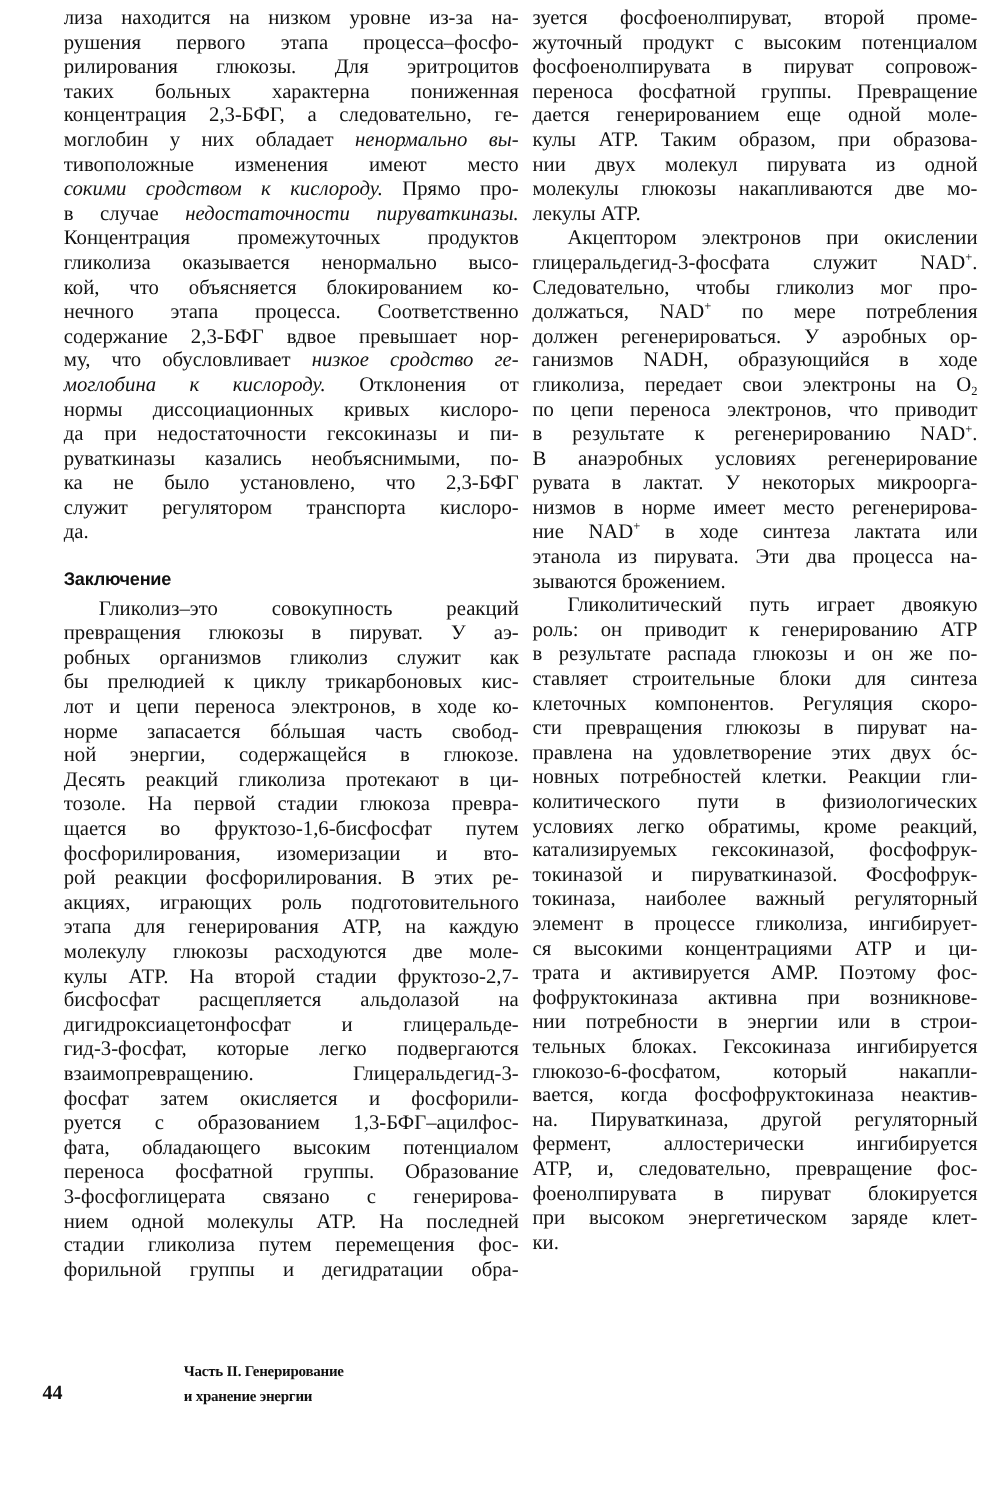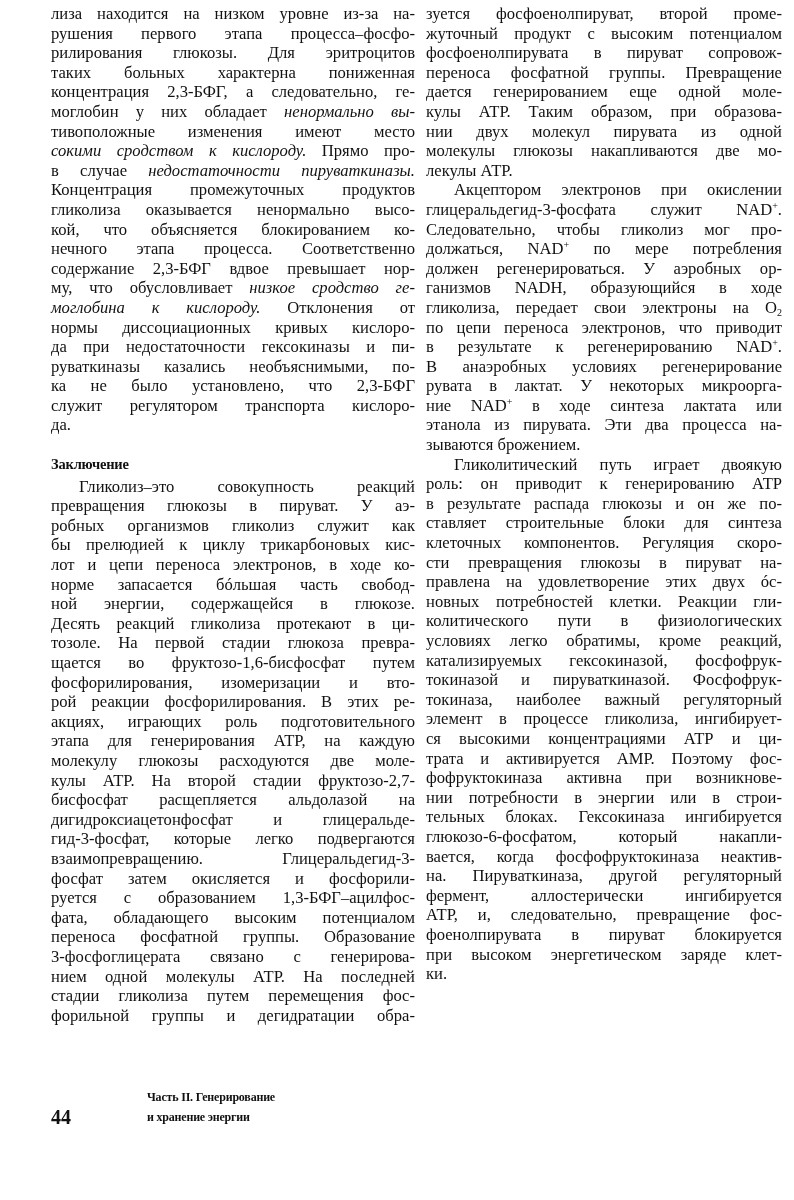--- a/index.html
+++ b/index.html
@@ -7,23 +7,23 @@
          font-family: "Liberation Serif", serif; color: #111; }
   .col { position: absolute; top: 4px; width: 364px; }
   .col.left { left: 51px; }
   .col.right { left: 426px; width: 356px; }
   .ln { display: block; font-size: 16.6px; line-height: 19.6px; height: 19.6px;
         text-align: justify; text-align-last: justify; white-space: nowrap; overflow: visible; }
   .ln.last { text-align-last: left; }
   .ln.indent { padding-left: 28px; }
   .ln i { }
   .gap { height: 19.6px; }
-  .heading { font-family: Liberation Serif, serif; font-weight: bold; font-size: 14.5px;
+  .heading { font-family: Liberation Sans, sans-serif; font-weight: bold; font-size: 14.5px;
              line-height: 19.6px; height: 22px; letter-spacing: -0.2px; }
-  .footer-num { position: absolute; left: 51px; top: 1106px; font-weight: bold; font-size: 20px; }
+  .footer-num { position: absolute; left: 34px; top: 1106px; font-weight: bold; font-size: 16px; }
   .footer-title { position: absolute; left: 147px; top: 1087px; font-weight: bold; font-size: 12px;
                   line-height: 20px; letter-spacing: -0.2px; }
   sup { font-size: 10px; line-height: 0; vertical-align: 6px; }
   sub { font-size: 10px; line-height: 0; vertical-align: -3px; }
 </style>
 </head>
 <body>
 
 <div class="col left">
   <div>
@@ -101,20 +101,21 @@
       <span class="ln">глицеральдегид-3-фосфата служит NAD<sup>+</sup>.</span>
       <span class="ln">Следовательно, чтобы гликолиз мог про-</span>
       <span class="ln">должаться, NAD<sup>+</sup> по мере потребления</span>
       <span class="ln">должен регенерироваться. У аэробных ор-</span>
       <span class="ln">ганизмов NADH, образующийся в ходе</span>
       <span class="ln">гликолиза, передает свои электроны на O<sub>2</sub></span>
       <span class="ln">по цепи переноса электронов, что приводит</span>
       <span class="ln">в результате к регенерированию NAD<sup>+</sup>.</span>
       <span class="ln">В анаэробных условиях регенерирование</span>
       <span class="ln">рувата в лактат. У некоторых микроорга-</span>
+      <span class="ln">низмов в норме имеет место регенерирова-</span>
       <span class="ln">ние NAD<sup>+</sup> в ходе синтеза лактата или</span>
       <span class="ln">этанола из пирувата. Эти два процесса на-</span>
       <span class="ln last">зываются брожением.</span>
     </div>
   <div>
       <span class="ln indent">Гликолитический путь играет двоякую</span>
       <span class="ln">роль: он приводит к генерированию АТР</span>
       <span class="ln">в результате распада глюкозы и он же по-</span>
       <span class="ln">ставляет строительные блоки для синтеза</span>
       <span class="ln">клеточных компонентов. Регуляция скоро-</span>

